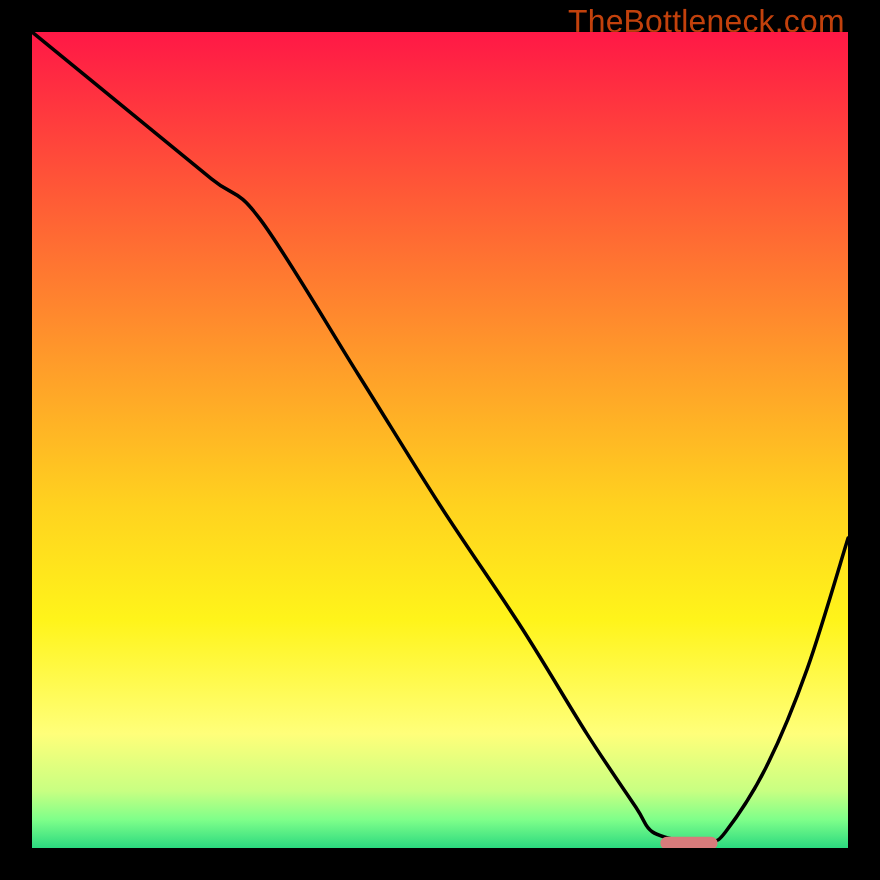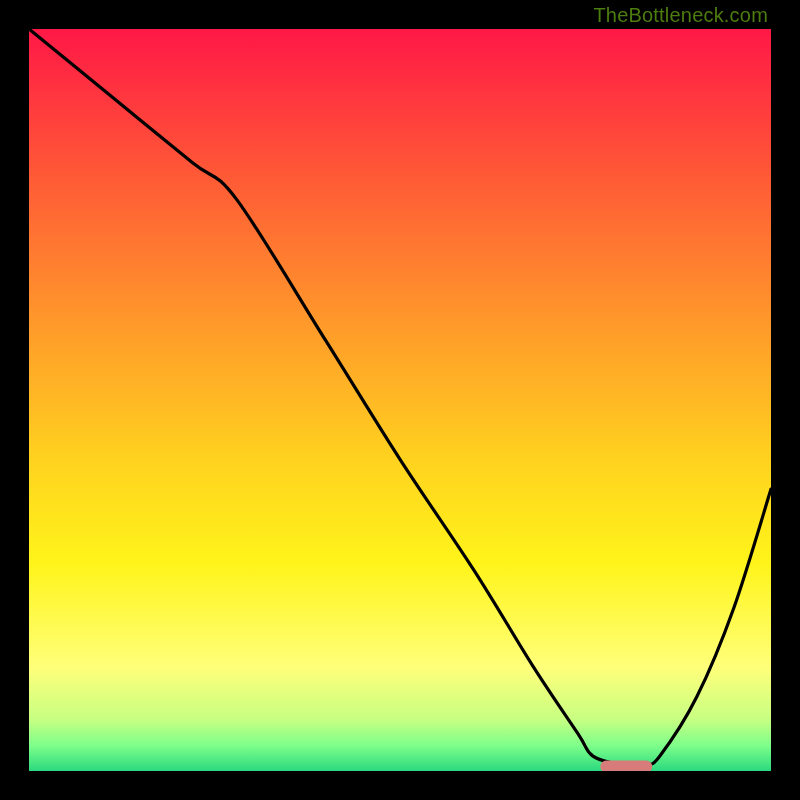--- a/index.html
+++ b/index.html
@@ -22,22 +22,22 @@
     position: absolute;
     left: 0;
     top: 0;
     width: 742px;
     height: 742px;
   }
   .watermark {
     position: absolute;
     top: 4px;
     right: 32px;
-    color: #4d7c0f;
-    font-size: 20px;
+    color: #c2410c;
+    font-size: 29px;
     letter-spacing: 0.2px;
     user-select: none;
   }
 </style>
 </head>
 <body>
 
 <div class="watermark">TheBottleneck.com</div>
 
 <div class="frame">

